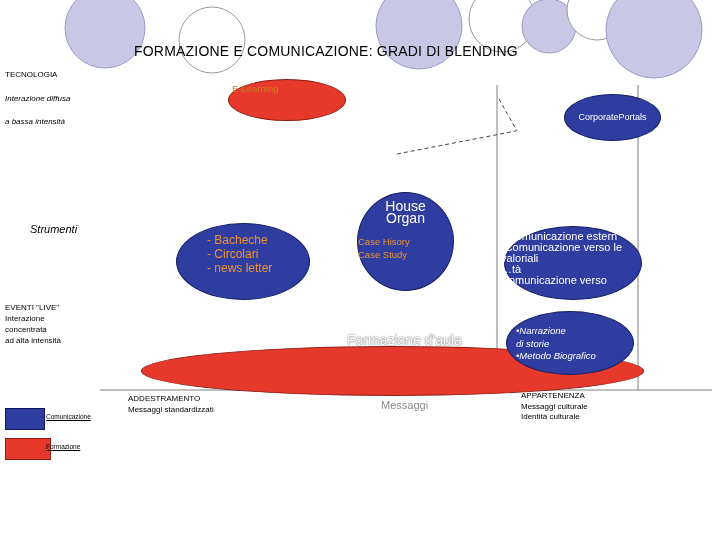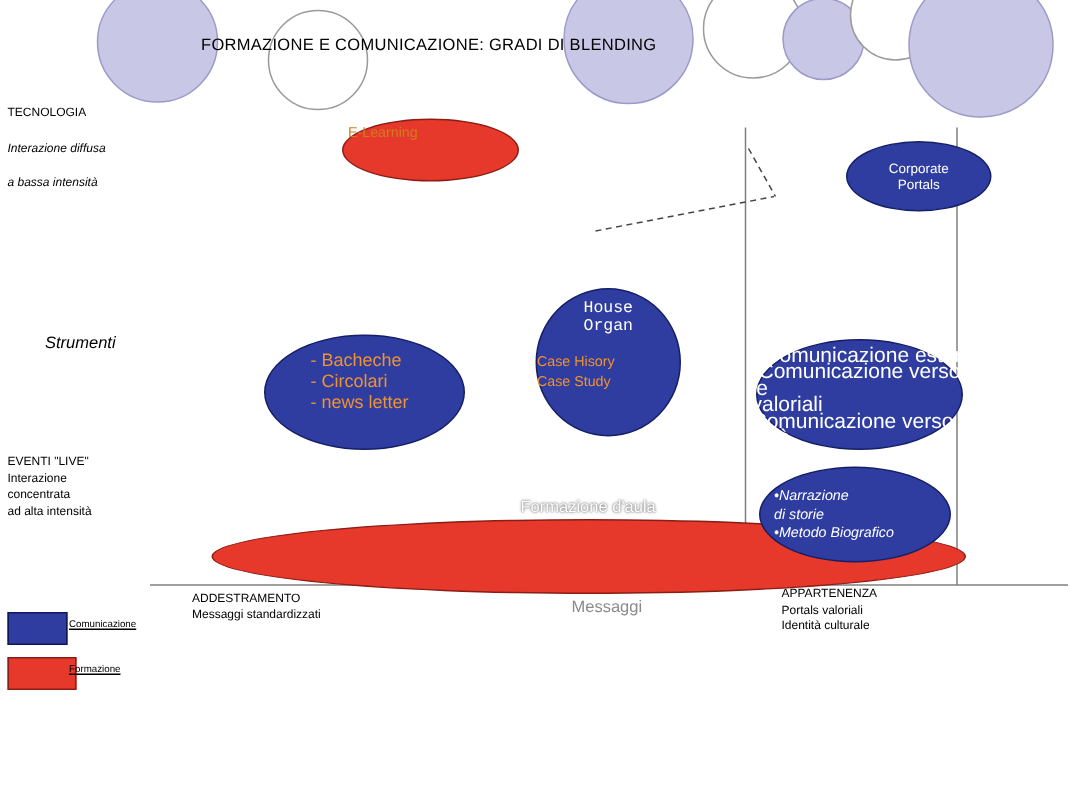--- a/index.html
+++ b/index.html
@@ -7,47 +7,47 @@
          font-family:"Liberation Sans",sans-serif;color:#000;}
   .abs{position:absolute;}
   svg.layer{position:absolute;left:0;top:0;pointer-events:none;}
   #bg-layer{z-index:0;}
   #fg-layer{z-index:6;}
   .el{position:absolute;border-radius:50%;box-sizing:border-box;z-index:1;}
   .blue{background:#2e3d9f;border:1px solid #161f66;}
   .redfill{background:#e6392b;border:1px solid #8c1d14;}
   .ital{font-style:italic;margin-top:12px;}
 
-  #title{left:88px;top:24px;font-size:11px;letter-spacing:.2px;white-space:nowrap;padding-left:46px;}
+  #title{left:88px;top:43px;font-size:14px;letter-spacing:.2px;white-space:nowrap;padding-left:46px;}
   #tec{left:5px;top:69px;font-size:8px;line-height:11.5px;}
   #strumenti{left:30px;top:223px;font-size:11px;font-style:italic;}
   #eventi{left:5px;top:302px;font-size:8px;line-height:11px;}
 
   #el-elearning{left:228px;top:79px;width:118px;height:42px;}
   #elearning-label{left:232px;top:83px;font-size:9.5px;color:#cf7c1f;z-index:2;white-space:nowrap;}
 
   #el-vc{left:349px;top:95px;width:207px;height:56px;border:1px solid #5a4a9a;
          background:linear-gradient(100deg,#3f3f9e 0%,#6f479f 40%,#b656a0 70%,#e4689a 100%);
          display:flex;align-items:center;justify-content:center;color:#fff;font-size:9.5px;}
 
-  #el-cp{left:564px;top:94px;width:97px;height:47px;display:flex;flex-direction:column;
+  #el-cp{left:564px;top:94px;width:97px;height:47px;display:flex;flex-direction:row;
          align-items:center;justify-content:center;color:#fff;font-size:9px;line-height:11px;}
 
   #el-ho{left:357px;top:192px;width:97px;height:99px;}
-  .ho-white{position:absolute;top:7px;left:0;width:100%;text-align:center;font-size:11px;line-height:12px;color:#fff;font-family:Liberation Mono, monospace;}
+  .ho-white{position:absolute;top:7px;left:0;width:100%;text-align:center;font-size:14px;line-height:12px;color:#fff;}
   .ho-orange{position:absolute;top:42px;left:0;width:100%;text-align:left;font-size:9.5px;line-height:13px;color:#ef9231;}
 
   #el-bac{left:176px;top:223px;width:134px;height:77px;}
   #bac-text{position:absolute;left:30px;top:9px;font-size:12px;line-height:14px;color:#ef9231;white-space:nowrap;}
 
   #el-com{left:504px;top:226px;width:138px;height:74px;}
-  #com-text{left:501px;top:231px;width:150px;font-size:14px;line-height:11px;color:#fff;z-index:2;}
+  #com-text{left:501px;top:231px;width:150px;font-size:11px;line-height:11px;color:#fff;z-index:2;}
 
   #el-aula{left:141px;top:346px;width:503px;height:50px;}
-  #aula-label{left:347px;top:332px;width:112px;text-align:left;font-size:11px;color:#fff;z-index:3;
+  #aula-label{left:347px;top:332px;width:112px;text-align:left;font-size:14px;color:#fff;z-index:3;
               text-shadow:0 0 2px #777,0 0 1px #777;white-space:nowrap;}
 
   #el-nar{left:506px;top:311px;width:128px;height:64px;z-index:2;font-style:italic;}
   #nar-text{position:absolute;left:9px;top:13px;font-size:9.5px;line-height:12.5px;color:#fff;white-space:nowrap;}
 
   #sw-blue{left:5px;top:408px;width:38px;height:20px;background:#2e3d9f;border:1px solid #10175c;}
   #sw-blue-label{left:46px;top:413px;font-size:6.5px;text-decoration:underline;}
   #sw-red{left:5px;top:438px;width:44px;height:20px;background:#e6392b;border:1px solid #8c1d14;}
   #sw-red-label{left:46px;top:443px;font-size:6.5px;text-decoration:underline;}
 
@@ -116,22 +116,22 @@
       <div>- Circolari</div>
       <div>- news letter</div>
     </div>
   </div>
 
   <div class="el blue" id="el-com"></div>
   <div class="abs" id="com-text">
     <div>- Comunicazione estern</div>
     <div>-Comunicazione verso le</div>
     <div>valoriali</div>
+    <div>…tà</div>
     <div>Comunicazione verso</div>
-    <div>…tà</div>
   </div>
 
   <div class="el redfill" id="el-aula"></div>
   <div class="abs" id="aula-label">Formazione d'aula</div>
 
   <div class="el blue" id="el-nar">
     <div id="nar-text">
       <div>•Narrazione</div>
       <div>di storie</div>
       <div>•Metodo Biografico</div>
@@ -148,17 +148,17 @@
   <div class="abs" id="sw-red"></div>
   <div class="abs" id="sw-red-label">Formazione</div>
 
   <div class="abs" id="addr">
     <div>ADDESTRAMENTO</div>
     <div>Messaggi standardizzati</div>
   </div>
   <div class="abs" id="msg">Messaggi</div>
   <div class="abs" id="app">
     <div>APPARTENENZA</div>
-    <div>Portals valoriali</div>
+    <div>Messaggi culturale</div>
     <div>Identità culturale</div>
   </div>
 
 </div>
 
 </body></html>

